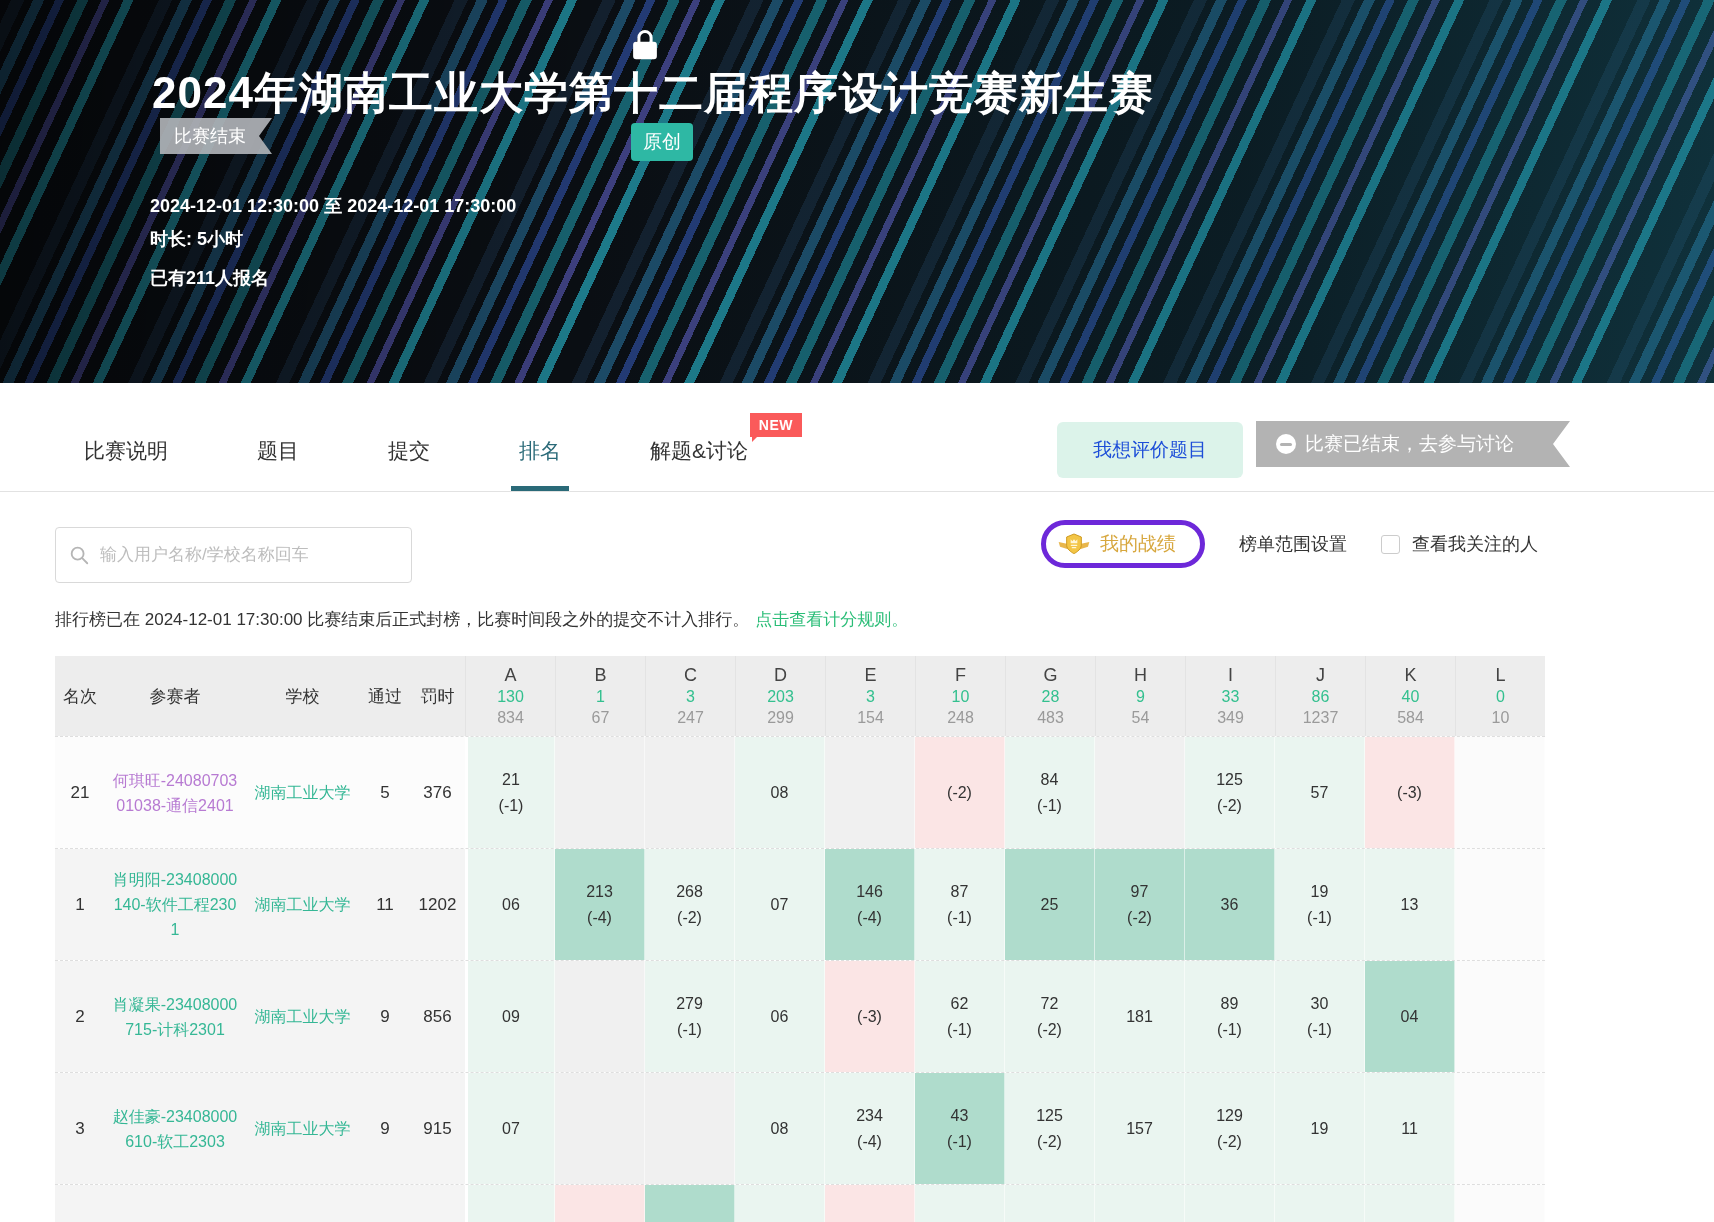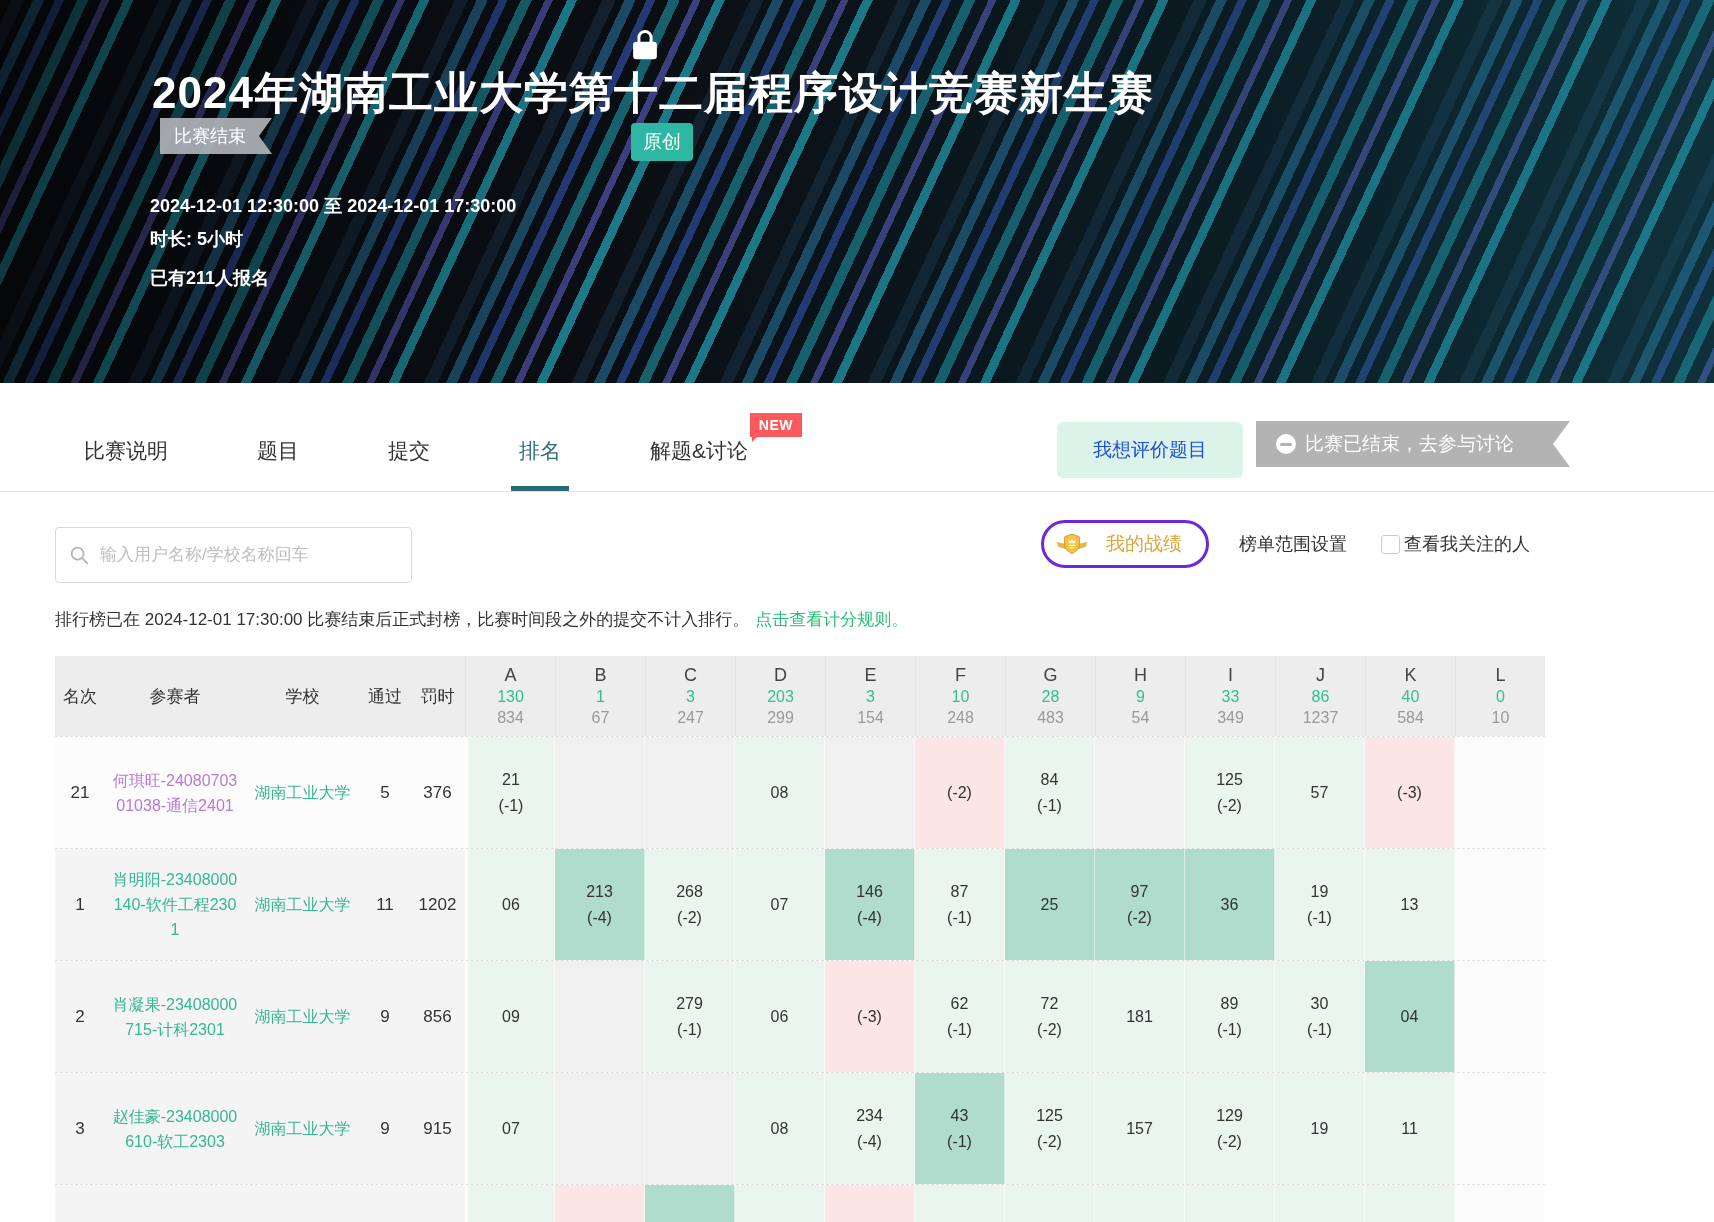--- a/index.html
+++ b/index.html
@@ -48,25 +48,25 @@
   .minus-icon{width:20px;height:20px;border-radius:50%;background:#fff;position:relative;flex:0 0 auto;}
   .minus-icon::after{content:"";position:absolute;left:4px;top:8.5px;width:12px;height:3px;background:#b3b3b3;border-radius:2px;}
 
   
   .toolbar{position:absolute;left:0;top:492px;width:100%;height:114px;background:#fff;}
   .search-box{position:absolute;left:55px;top:35px;width:357px;height:56px;border:1px solid #d9d9d9;
     border-radius:4px;display:flex;align-items:center;padding:0 12px;background:#fff;}
   .search-box svg{flex:0 0 auto;margin-right:10px;}
   .search-box input{border:none;outline:none;font-size:17px;flex:1;color:#333;font-family:inherit;}
   .search-box input::placeholder{color:#bdbdbd;}
-  .my-result{position:absolute;left:1041px;top:28px;height:48px;border-radius:24px;border:3px solid #6d28d9;
-    background:#fff;display:flex;align-items:center;gap:18px;padding:0 24px 0 12px;cursor:pointer;}
+  .my-result{position:absolute;left:1041px;top:28px;height:48px;border-radius:24px;border:5px solid #6d28d9;
+    background:#fff;display:flex;align-items:center;gap:10px;padding:0 24px 0 12px;cursor:pointer;}
   .my-result .label{color:#d7a73e;font-size:19px;}
   .range-setting{position:absolute;left:1239px;top:28px;height:48px;line-height:48px;font-size:18px;color:#333;cursor:pointer;}
-  .follow-wrap{position:absolute;left:1381px;top:28px;height:48px;display:flex;align-items:center;gap:4px;}
+  .follow-wrap{position:absolute;left:1381px;top:28px;height:48px;display:flex;align-items:center;gap:12px;}
   .checkbox{width:19px;height:19px;border:1px solid #ccc;border-radius:3px;background:#fff;cursor:pointer;}
   .follow-label{font-size:18px;color:#333;}
 
   
   .notice{position:absolute;left:55px;top:608px;font-size:17px;color:#333;}
   .notice .rule-link{color:#2abd77;margin-left:6px;cursor:pointer;}
 
   
   .rank-table{position:absolute;left:55px;top:656px;width:1490px;height:566px;overflow:hidden;font-size:17px;}
   .thead,.trow{display:grid;grid-template-columns:50px 140px 115px 50px 55px repeat(12,90px);}

